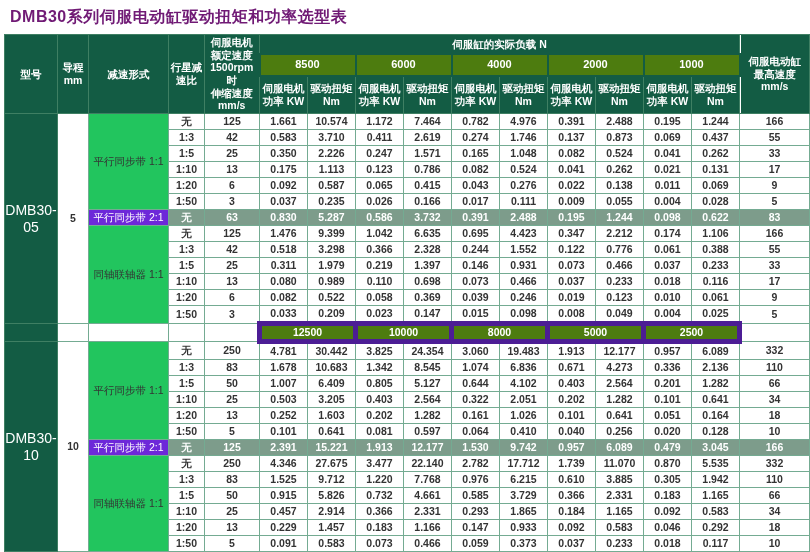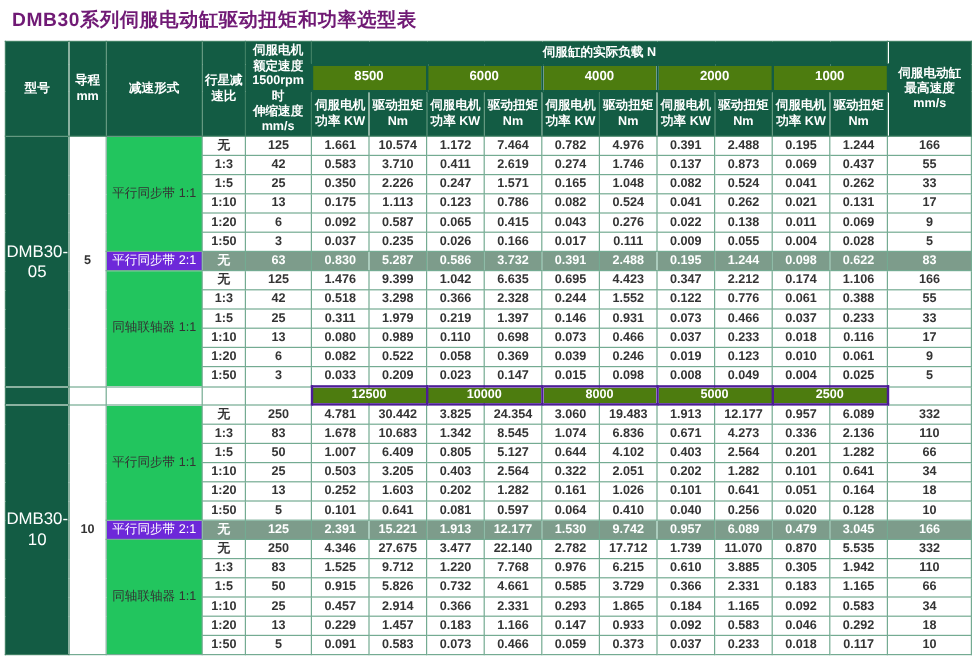--- a/index.html
+++ b/index.html
@@ -25,21 +25,21 @@
   .loadband { border:2px solid #135c44; font-size:11px; height:20px; }
   .pre { white-space:pre-line;margin-left:23px; }
   .grouphead { height:18px; }
   .subhead { height:36px; font-weight:bold; }
   tbody td { font-weight:bold; height:15px; }
   td.modelcell { font-size:14px; font-weight:normal; }
   td.redcell { font-weight:normal; background:#22c55e; }
   tr.hl td { background:#7d9c8b; color:#fff; }
   tr.hl td.redcell { background:#6d28d9; color:#fff; }
   tr.sep td { height:13px; font-weight:bold; }
-  tr.sep td.band { border:2px solid #4c1d95; }
+  tr.sep td.band { border:5px solid #4c1d95; }
   tr.sep td.darksep { border-color:#3f7f63; }
 </style>
 </head>
 <body>
 
 <div class="title">DMB30系列伺服电动缸驱动扭矩和功率选型表</div>
 
 <table>
   <colgroup>
       <col style="width: 53px;">

